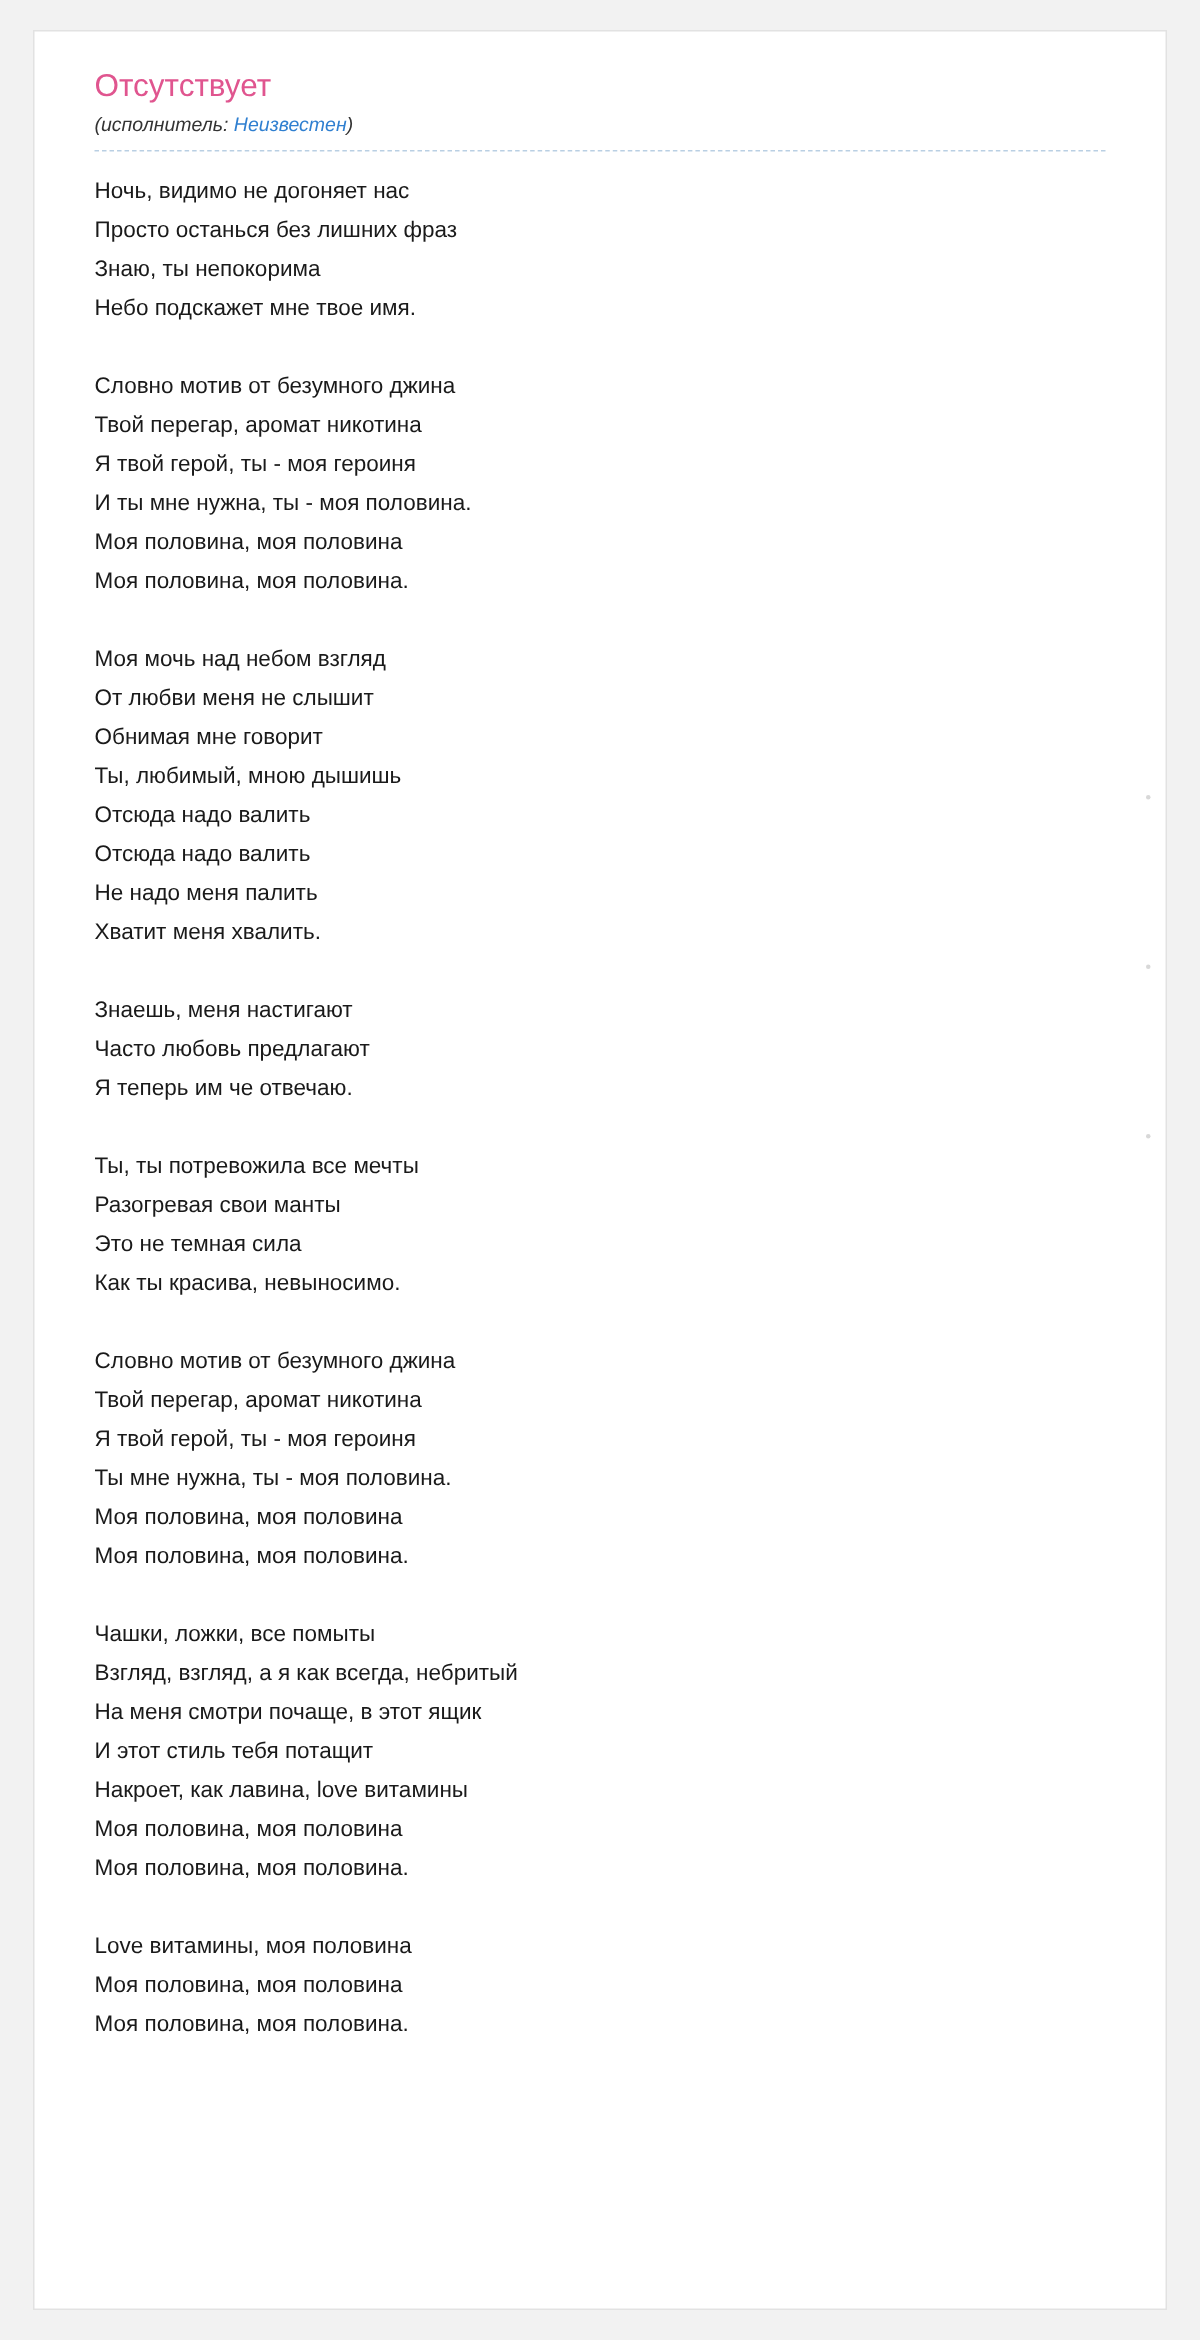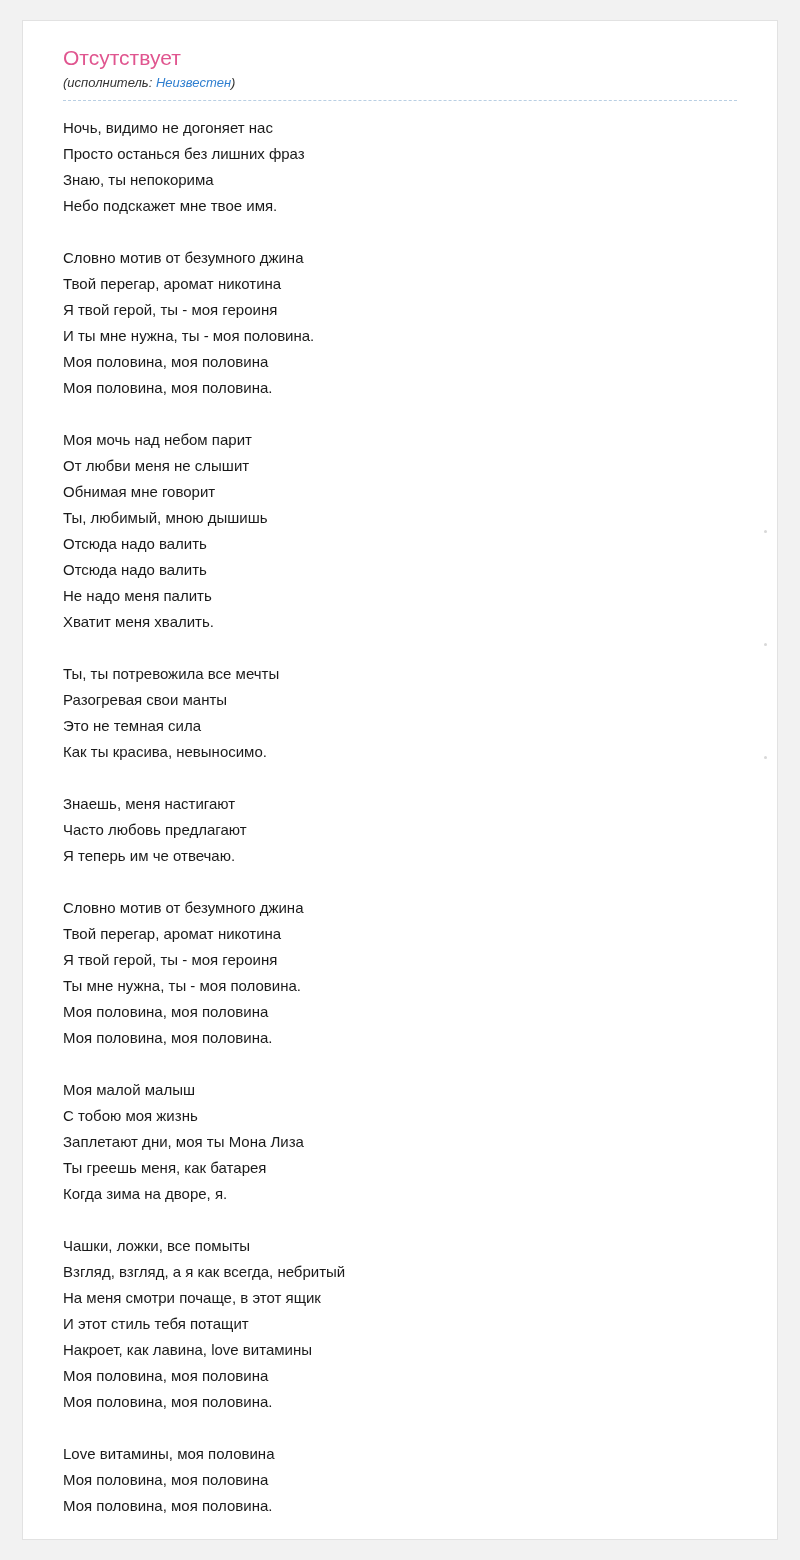--- a/index.html
+++ b/index.html
@@ -99,42 +99,38 @@
       <hr class="divider">
 
       <div class="lyrics" id="lyrics-body"><p class="stanza">Ночь, видимо не догоняет нас
 Просто останься без лишних фраз
 Знаю, ты непокорима
 Небо подскажет мне твое имя.</p><p class="stanza">Словно мотив от безумного джина
 Твой перегар, аромат никотина
 Я твой герой, ты - моя героиня
 И ты мне нужна, ты - моя половина.
 Моя половина, моя половина
-Моя половина, моя половина.</p><p class="stanza">Моя мочь над небом парит
+Моя половина, моя половина.</p><p class="stanza">Моя мочь над небом взгляд
 От любви меня не слышит
 Обнимая мне говорит
 Ты, любимый, мною дышишь
 Отсюда надо валить
 Отсюда надо валить
 Не надо меня палить
-Хватит меня хвалить.</p><p class="stanza">Ты, ты потревожила все мечты
+Хватит меня хвалить.</p><p class="stanza">Знаешь, меня настигают
+Часто любовь предлагают
+Я теперь им че отвечаю.</p><p class="stanza">Ты, ты потревожила все мечты
 Разогревая свои манты
 Это не темная сила
-Как ты красива, невыносимо.</p><p class="stanza">Знаешь, меня настигают
-Часто любовь предлагают
-Я теперь им че отвечаю.</p><p class="stanza">Словно мотив от безумного джина
+Как ты красива, невыносимо.</p><p class="stanza">Словно мотив от безумного джина
 Твой перегар, аромат никотина
 Я твой герой, ты - моя героиня
 Ты мне нужна, ты - моя половина.
 Моя половина, моя половина
-Моя половина, моя половина.</p><p class="stanza">Моя малой малыш
-С тобою моя жизнь
-Заплетают дни, моя ты Мона Лиза
-Ты греешь меня, как батарея
-Когда зима на дворе, я.</p><p class="stanza">Чашки, ложки, все помыты
+Моя половина, моя половина.</p><p class="stanza">Чашки, ложки, все помыты
 Взгляд, взгляд, а я как всегда, небритый
 На меня смотри почаще, в этот ящик
 И этот стиль тебя потащит
 Накроет, как лавина, love витамины
 Моя половина, моя половина
 Моя половина, моя половина.</p><p class="stanza">Love витамины, моя половина
 Моя половина, моя половина
 Моя половина, моя половина.</p></div>
 
     </div>

